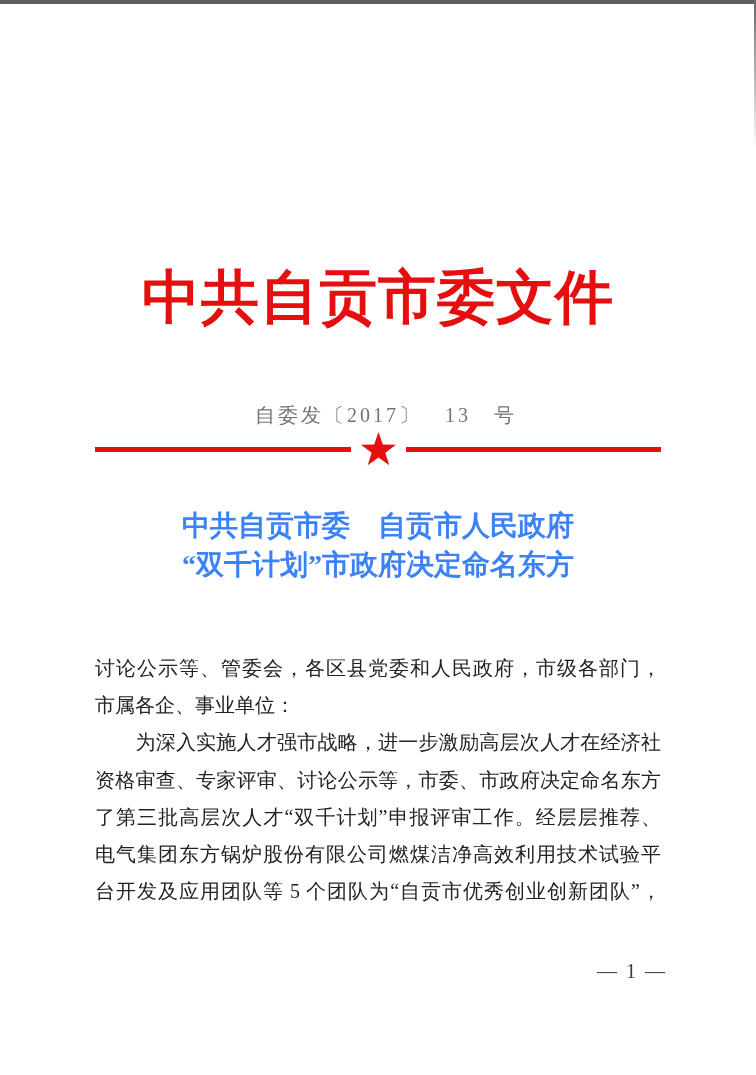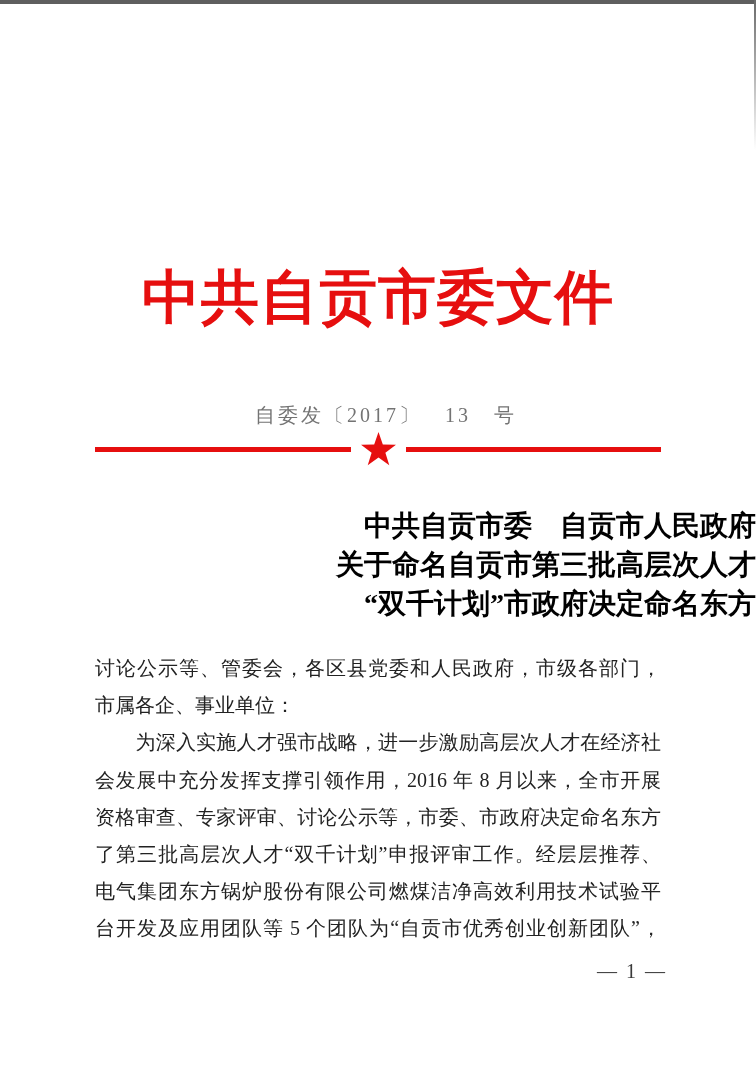--- a/index.html
+++ b/index.html
@@ -69,25 +69,25 @@
     width: 37px;
     height: 37px;
     margin: 0 9px;
     flex: 0 0 auto;
   }
 
   .doc-title {
     position: absolute;
     top: 506px; left: 0;
     width: 100%;
-    text-align: right;
+    text-align: center;
     font-weight: bold;
     font-size: 28px;
     line-height: 39px;
-    color: #000000;
+    color: #3b82f6;
   }
 
   .doc-body {
     position: absolute;
     top: 650px; left: 95px;
     width: 566px;
     font-size: 20px;
     line-height: 37.2px;
     color: #222222;
   }
@@ -126,29 +126,27 @@
   <div class="red-divider">
     <div class="rule"></div>
     <svg class="star" viewBox="0 0 36 36" aria-hidden="true">
       <polygon fill="#e60f0f" points="18,1 22.2,13.1 35,13.3 24.7,21.1 28.5,33.4 18,25.9 7.5,33.4 11.3,21.1 1,13.3 13.8,13.1"></polygon>
     </svg>
     <div class="rule"></div>
   </div>
 
   <div class="doc-title">
     <div>中共自贡市委　自贡市人民政府</div>
-    <div>关于命名自贡市第三批高层次人才</div>
     <div>“双千计划”市政府决定命名东方</div>
   </div>
 
   <div class="doc-body">
     <div class="line">讨论公示等、管委会，各区县党委和人民政府，市级各部门，</div>
     <div class="line short">市属各企、事业单位：</div>
     <div class="line">　　为深入实施人才强市战略，进一步激励高层次人才在经济社</div>
-    <div class="line">会发展中充分发挥支撑引领作用，2016 年 8 月以来，全市开展</div>
     <div class="line">资格审查、专家评审、讨论公示等，市委、市政府决定命名东方</div>
     <div class="line">了第三批高层次人才“双千计划”申报评审工作。经层层推荐、</div>
     <div class="line">电气集团东方锅炉股份有限公司燃煤洁净高效利用技术试验平</div>
     <div class="line">台开发及应用团队等 5 个团队为“自贡市优秀创业创新团队”，</div>
   </div>
 
   <div class="page-number">— 1 —</div>
 
 </div>
 

